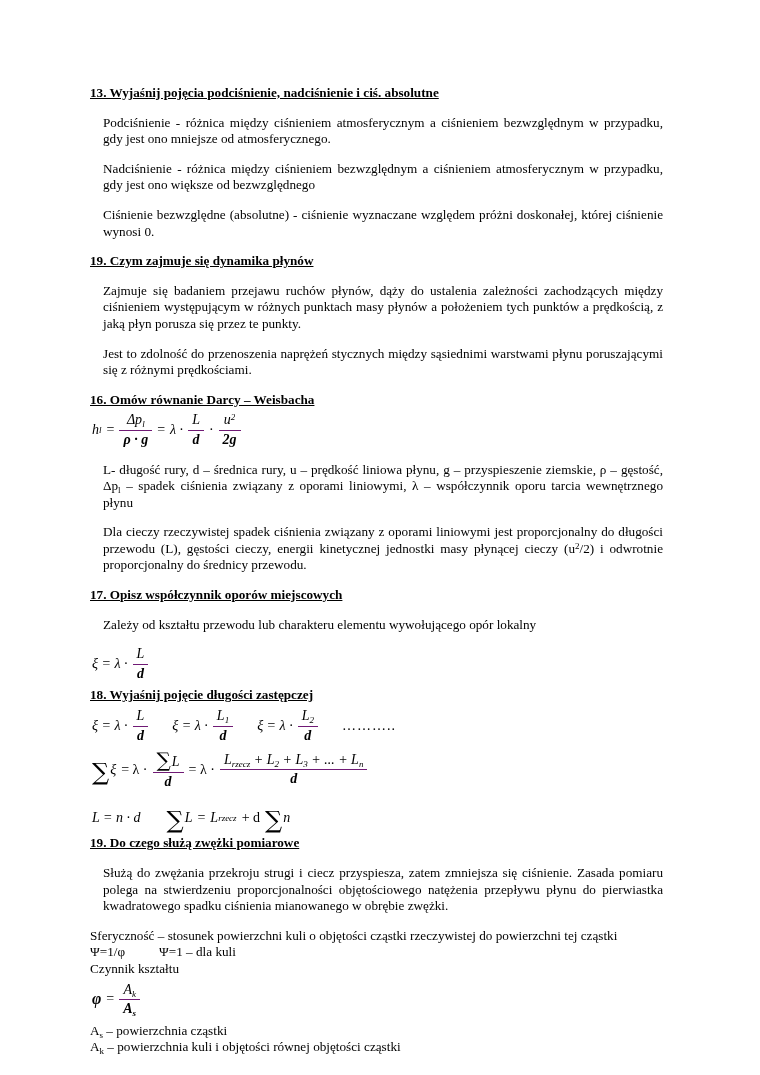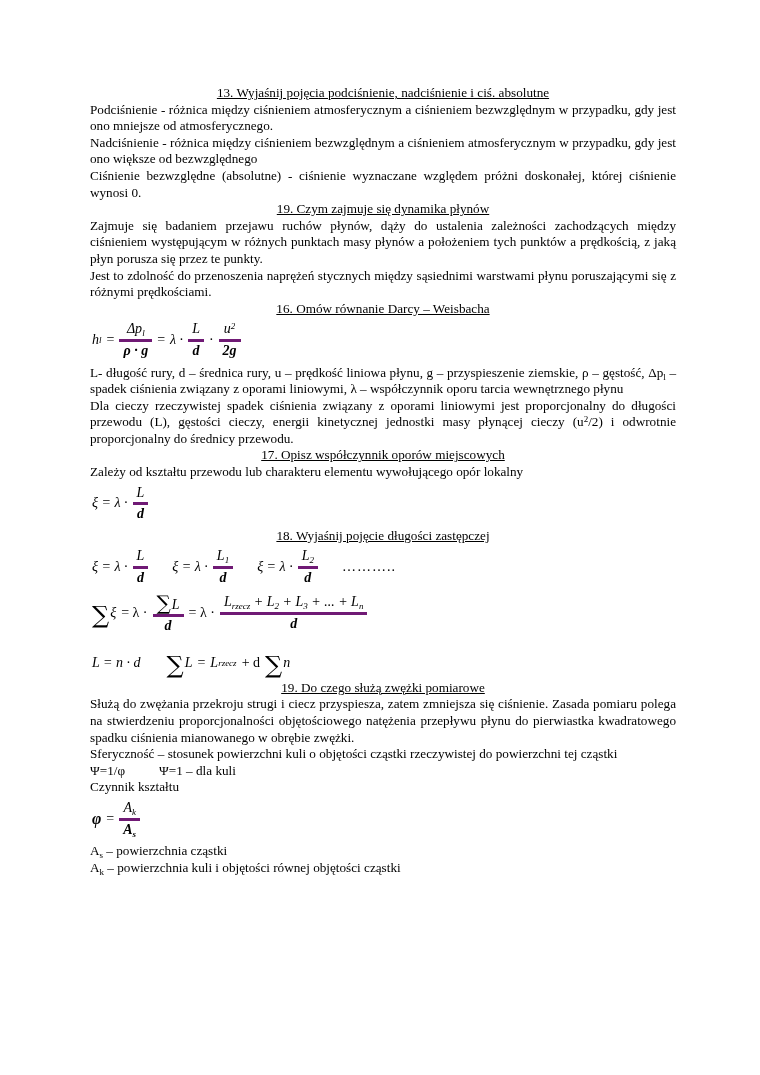--- a/index.html
+++ b/index.html
@@ -9,36 +9,36 @@
     background: #ffffff;
     box-sizing: border-box;
     padding: 85px 84px 0 90px;
     font-family: "Liberation Serif", serif;
     font-size: 13.2px;
     line-height: 16.6px;
     color: #000;
     overflow: hidden;
   }
   .hd {
-    margin: 0; font-weight: normal; font-size: 13.2px;
-    text-decoration: underline; text-align: center;
+    margin: 0; font-weight: bold; font-size: 13.2px;
+    text-decoration: underline; text-align: left;
   }
-  p.body { margin: 0; text-align: justify; }
+  p.body { margin: 13px; text-align: justify; }
   p.body-left { margin: 0; text-align: left; }
   sub.msub { font-size: 9px; line-height: 0; vertical-align: -3px; }
   sup.msup { font-size: 9px; line-height: 0; vertical-align: 4px; }
   .formula {
     margin: 4px 0 5px 2px;
     font-size: 14px; font-style: italic;
     display: flex; align-items: center; flex-wrap: nowrap;
   }
   .formula .mo { padding: 0 5px; font-style: normal; }
   .formula .mi { font-style: italic; }
   .frac { display: inline-block; vertical-align: middle; text-align: center; }
-  .frac .num { display: block; padding: 0 4px 1px 4px; border-bottom: 3px solid #701a75; }
+  .frac .num { display: block; padding: 0 4px 1px 4px; border-bottom: 1px solid #701a75; }
   .frac .den { display: block; padding: 1px 4px 0 4px; font-weight: bold; }
   .sum { font-size: 24px; font-style: normal; line-height: 1; font-family: "DejaVu Serif", "Liberation Serif", serif; position: relative; top: 2px; padding-right: 1px; }
   .sum.small { font-size: 20px; top: 1px; }
   .term { display: inline-flex; align-items: center; margin-right: 24px; }
   .dots { font-style: normal; letter-spacing: 1px; }
   .gap { display: inline-block; width: 34px; }
   .phi { font-weight: bold; font-size: 16px; }
 </style>
 </head>
 <body>

